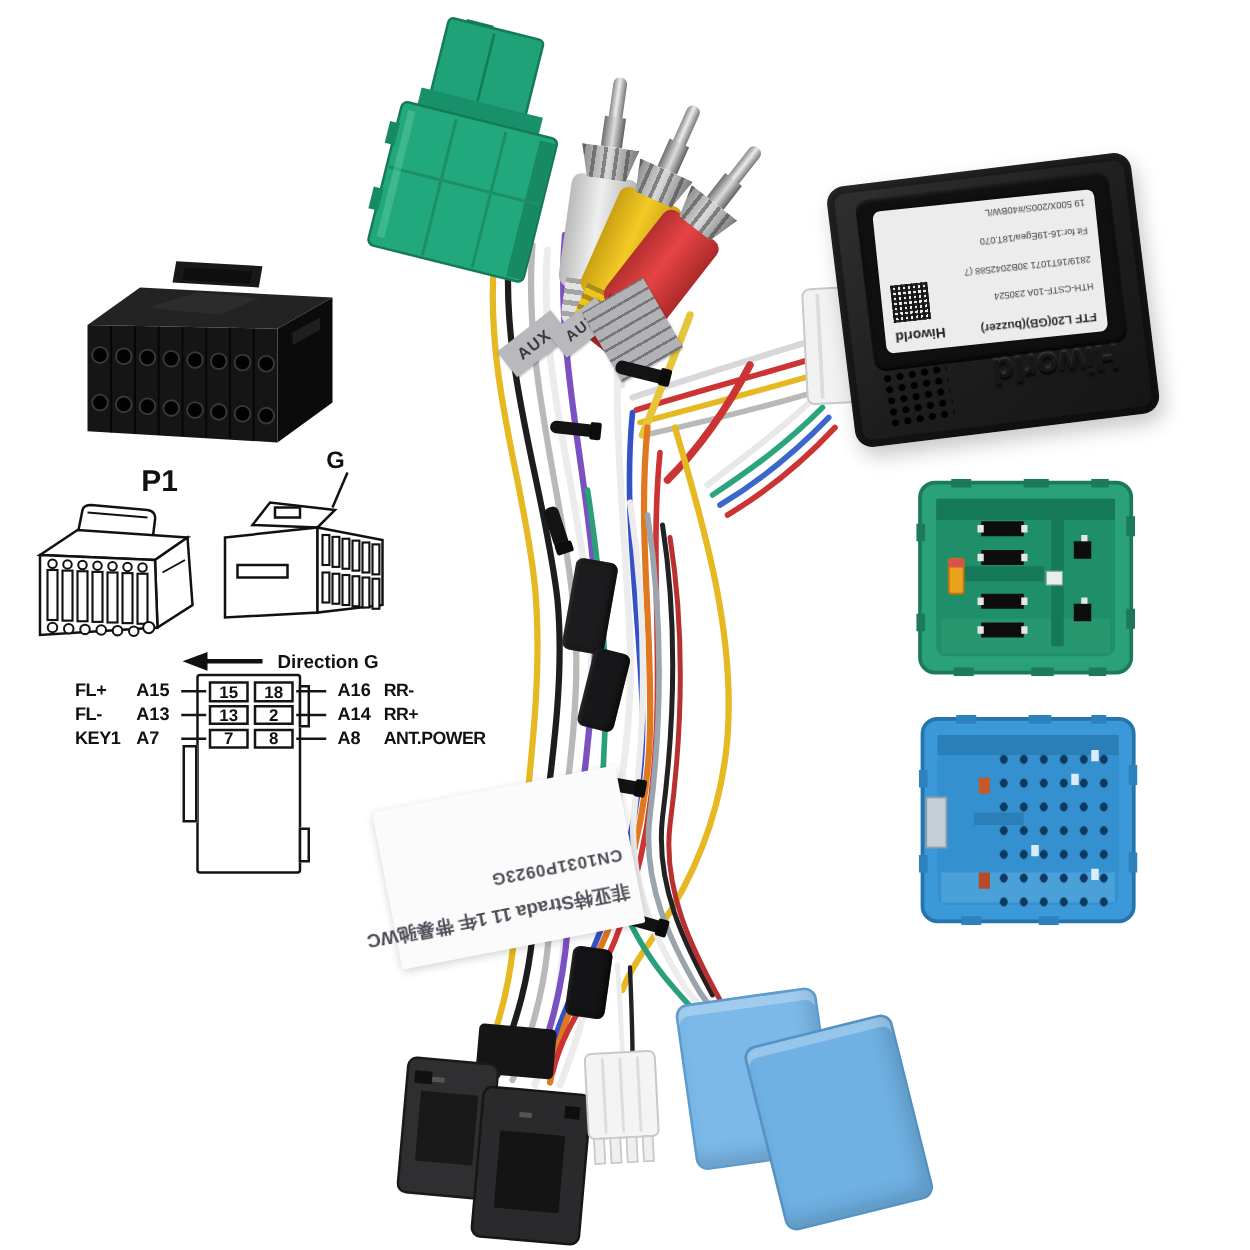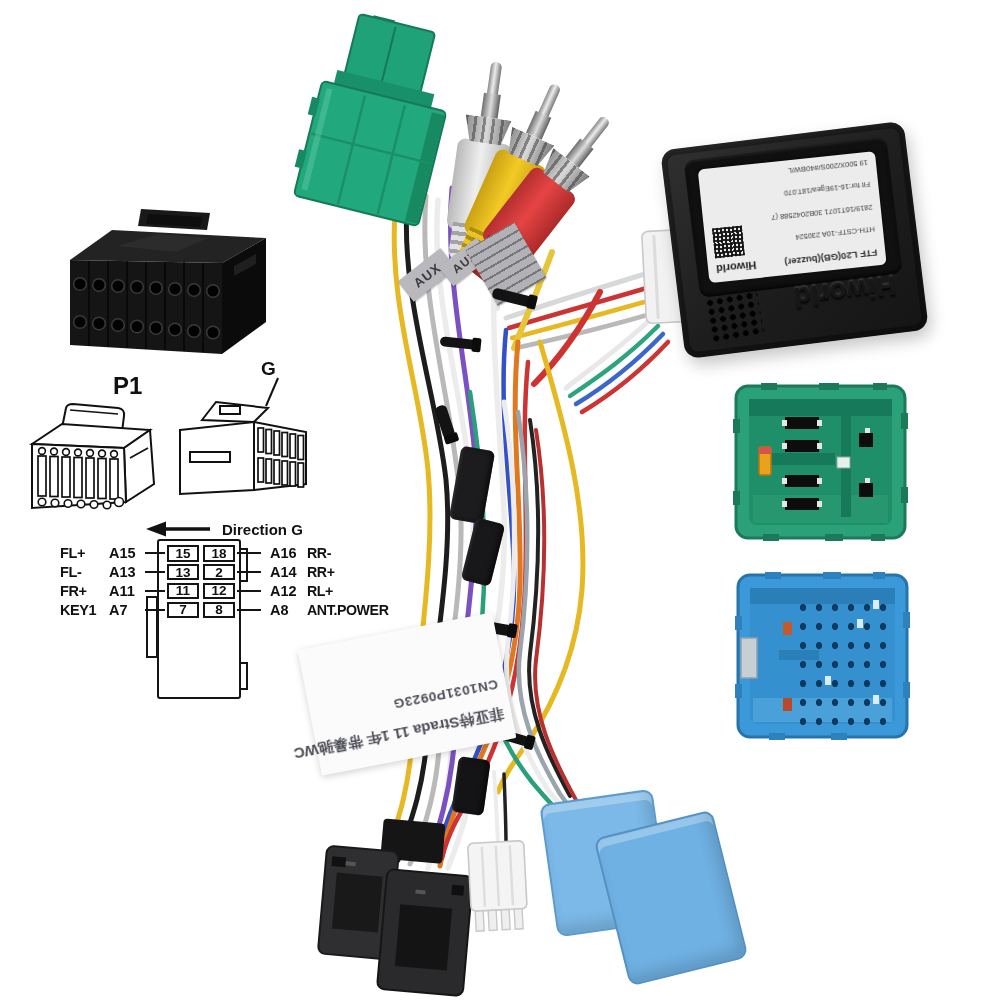--- a/index.html
+++ b/index.html
@@ -319,30 +319,20 @@
       <span class="sigl">FL-</span>
         <span class="pinl">A13</span>
         <span class="leadl"></span>
         <span class="nbox">13</span>
         <span class="nbox">2</span>
         <span class="leadr"></span>
         <span class="pinr">A14</span>
         <span class="sigr">RR+</span>
     </div>
     <div class="prow">
-      <span class="sigl">FR+</span>
-        <span class="pinl">A11</span>
-        <span class="leadl"></span>
-        <span class="nbox">11</span>
-        <span class="nbox">12</span>
-        <span class="leadr"></span>
-        <span class="pinr">A12</span>
-        <span class="sigr">RL+</span>
-    </div>
-    <div class="prow">
       <span class="sigl">KEY1</span>
         <span class="pinl">A7</span>
         <span class="leadl"></span>
         <span class="nbox">7</span>
         <span class="nbox">8</span>
         <span class="leadr"></span>
         <span class="pinr">A8</span>
         <span class="sigr">ANT.POWER</span>
     </div>
   </div>

